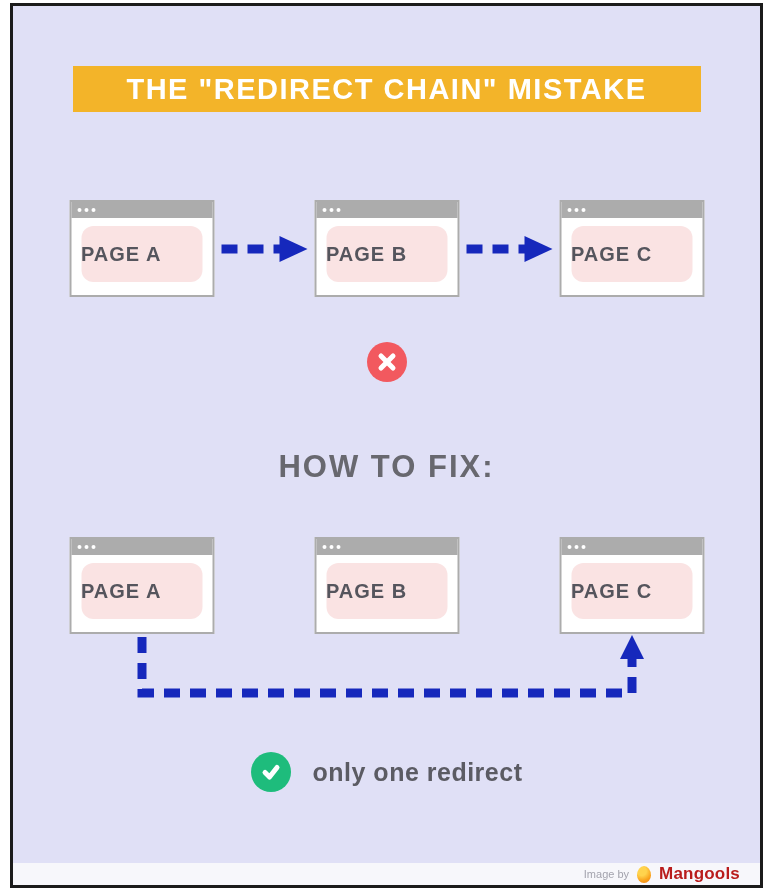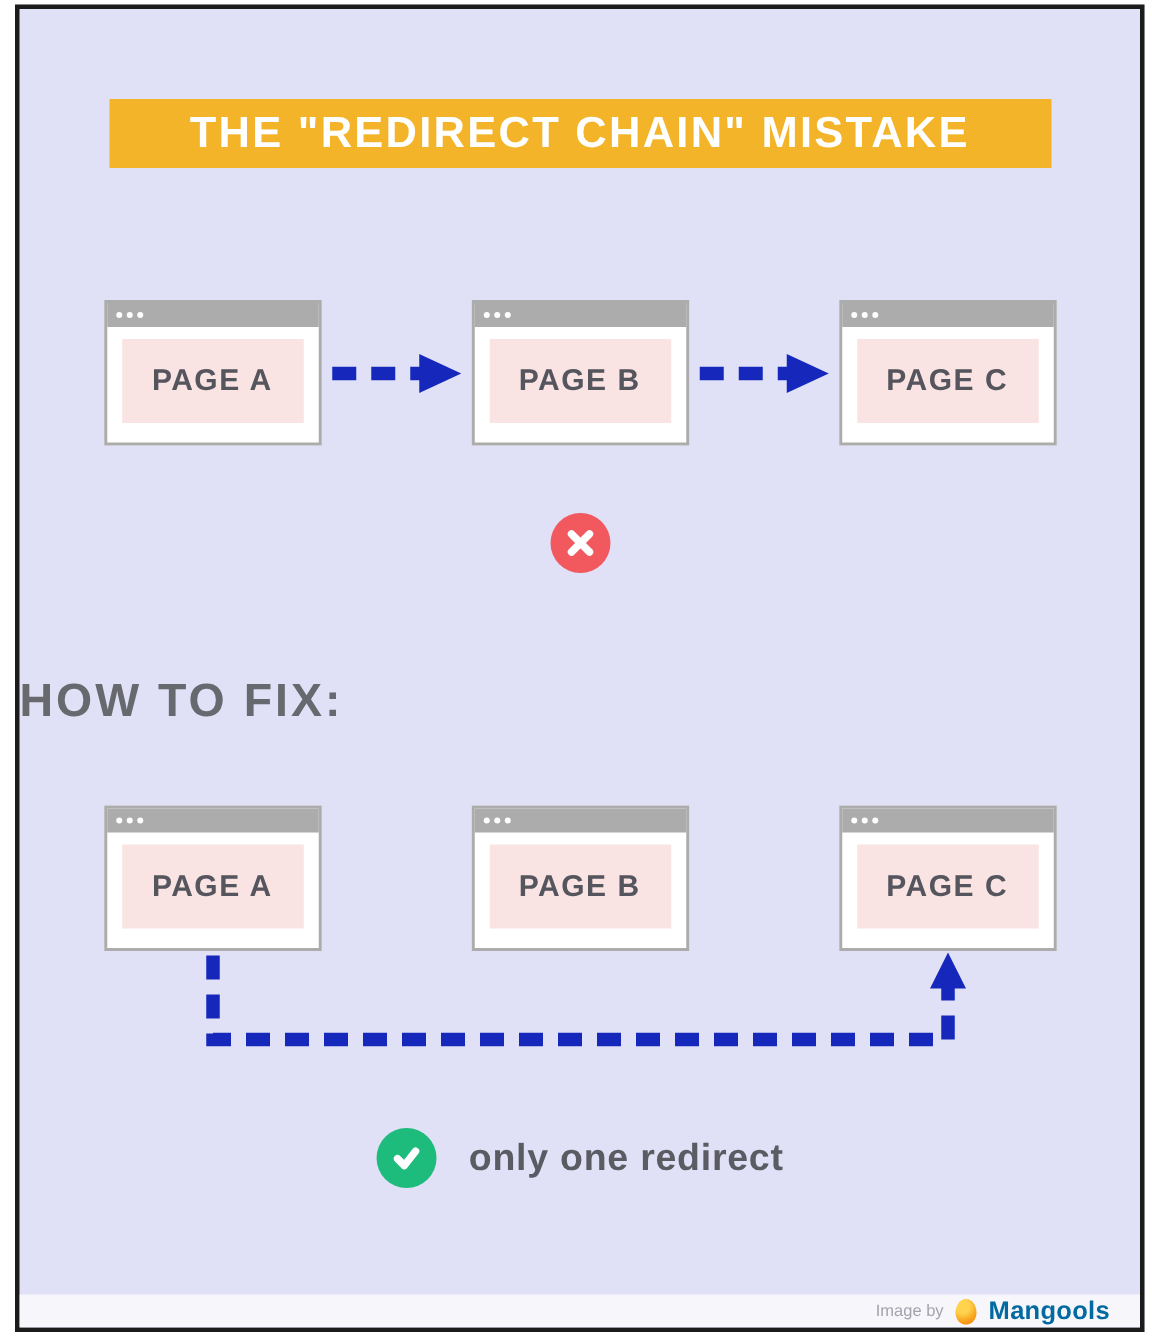--- a/index.html
+++ b/index.html
@@ -30,21 +30,21 @@
     display:flex; flex-direction:column;
   }
   .titlebar {
     height:16px; background:#ACACAC; display:flex; align-items:center;
     gap:3px; padding-left:6px; flex:0 0 auto;
   }
   .dot { width:4px; height:4px; border-radius:50%; background:#fff; }
   .win-body { flex:1; padding:8px 10px 13px 10px; }
   .content-box {
     width:100%; height:100%; background:#FAE3E3;
-    display:flex; align-items:center; justify-content:center;
+    display:flex; align-items:center; justify-content:flex-start;border-radius:12px;
   }
   .content-box span {
     font-weight:bold; font-size:20px; color:#55555D; letter-spacing:1px;
   }
   .dash-arrow { width:90px; height:36px; }
   
   .caption {
     position:absolute; left:50%; transform:translateX(-50%);
     display:flex; align-items:center; gap:22px; white-space:nowrap;
   }
@@ -52,36 +52,36 @@
   .caption-2 { top:746px; }
   .status-circle {
     width:40px; height:40px; border-radius:50%;
     display:flex; align-items:center; justify-content:center; flex:0 0 auto;
   }
   .circle-red { background:#F2595F; }
   .circle-green { background:#1EBC7C; }
   .caption span.cap-text { font-weight:bold; font-size:25px; color:#5B5B63; letter-spacing:0.5px; }
   
   .fix-heading {
-    position:absolute; top:443px; left:0; right:0; 
+    position:absolute; top:443px; left:0; right:0; text-align:center;
     font-weight:bold; font-size:31px; color:#68686F; letter-spacing:2px;
   }
   
   .elbow { position:absolute; top:627px; left:50%; transform:translateX(-50%); }
   
   .footer {
     position:absolute; left:0; right:0; bottom:0; height:22px; background:#F7F7FB;
     display:flex; align-items:center; justify-content:flex-end; gap:8px; padding-right:20px;
   }
   .footer .credit { font-size:11px; color:#A3A3AD; }
   .mango {
     width:14px; height:17px; border-radius:50% 50% 50% 50% / 55% 55% 45% 45%;
     background:radial-gradient(circle at 35% 30%, #FFD34D 0 30%, #F9A11B 65%, #EF7D16 100%);
   }
-  .footer .brand { font-size:17px; font-weight:bold; color:#0369a1; letter-spacing:0.2px; }
+  .footer .brand { font-size:17px; font-weight:bold; color:#b91c1c; letter-spacing:0.2px; }
 </style>
 </head>
 <body>
 
 <div class="frame">
 
   <div class="banner">
     <span>THE "REDIRECT CHAIN" MISTAKE</span>
   </div>
 

